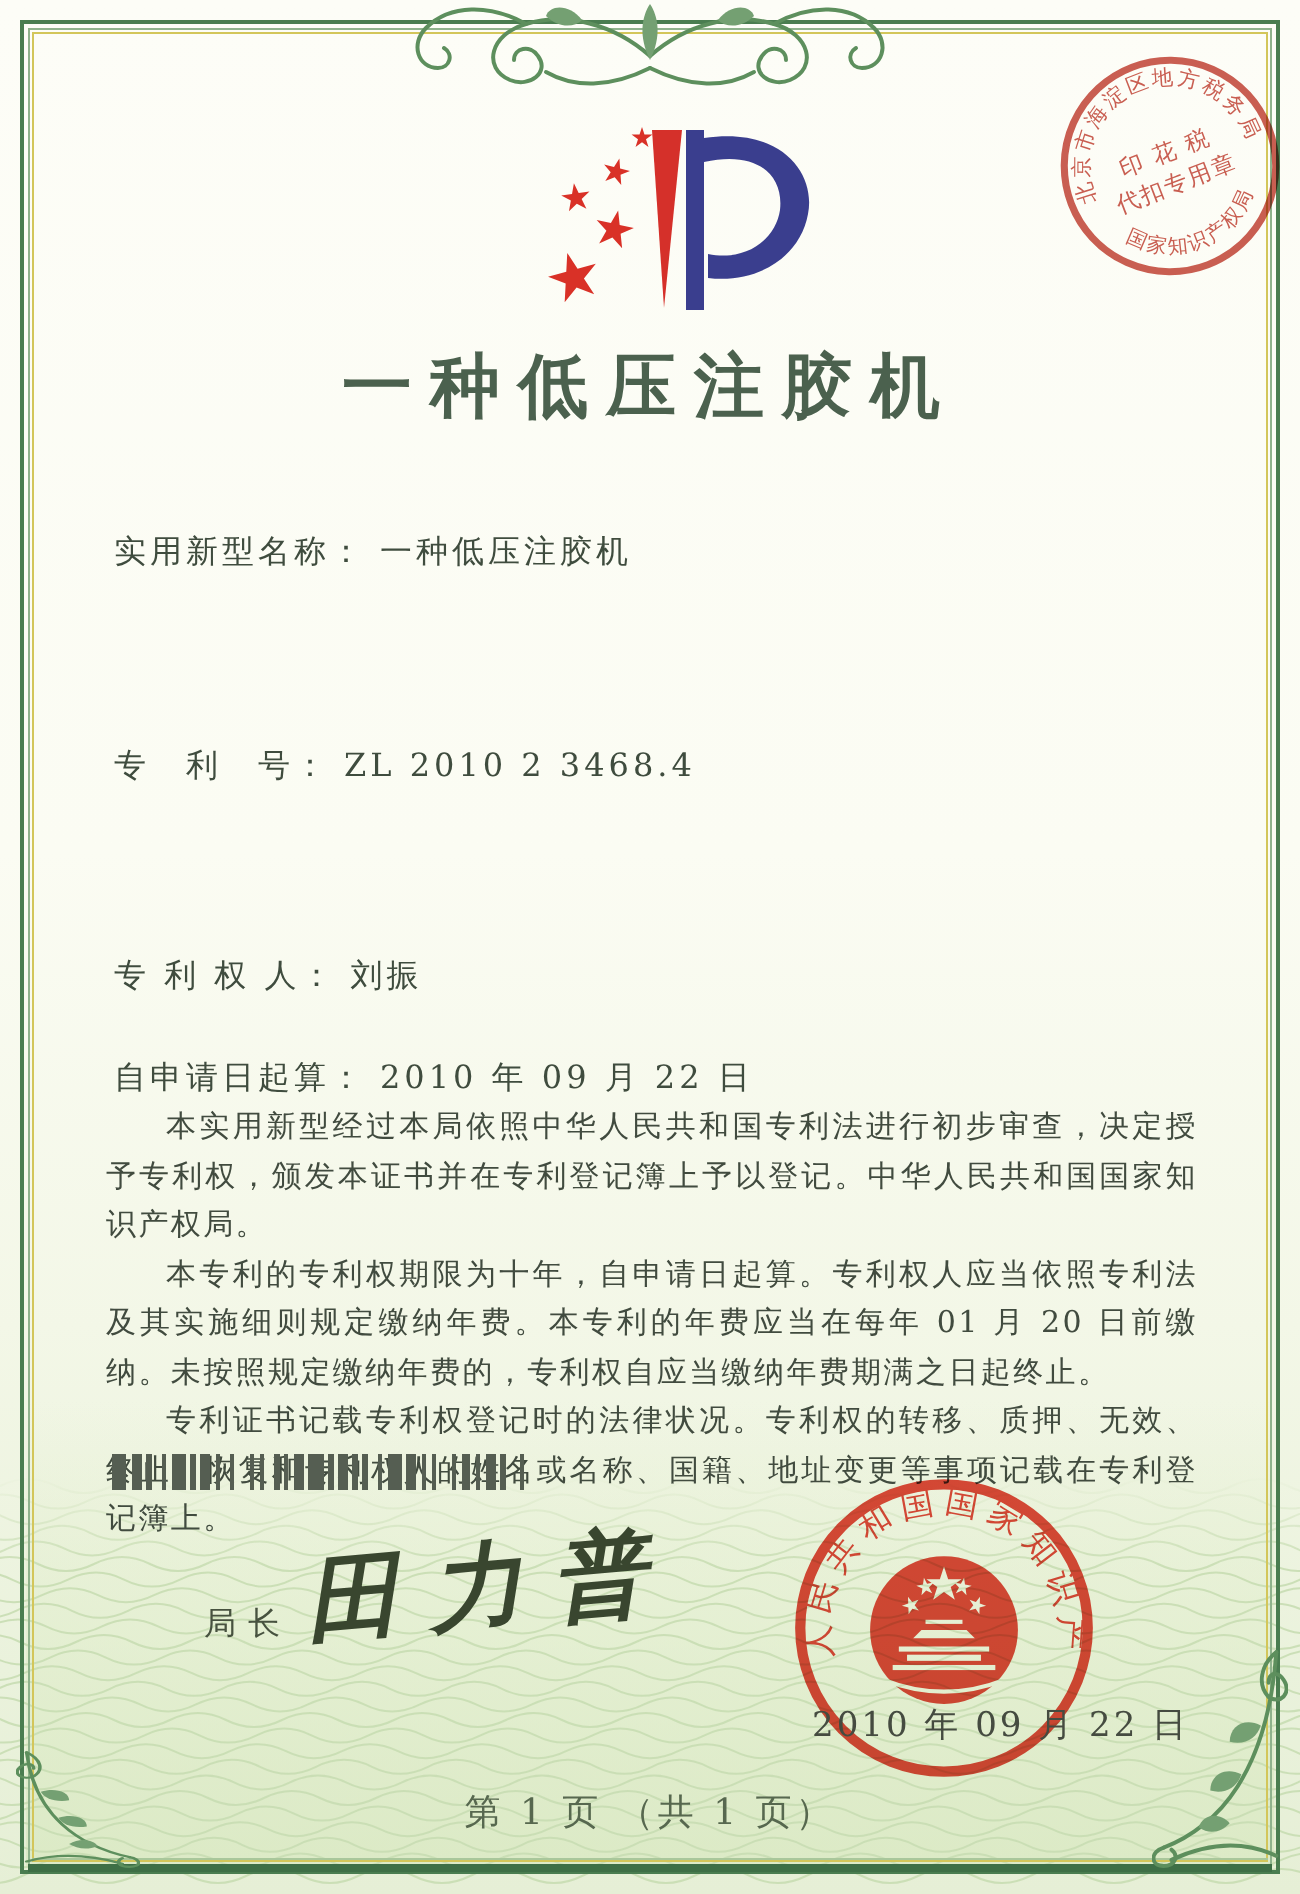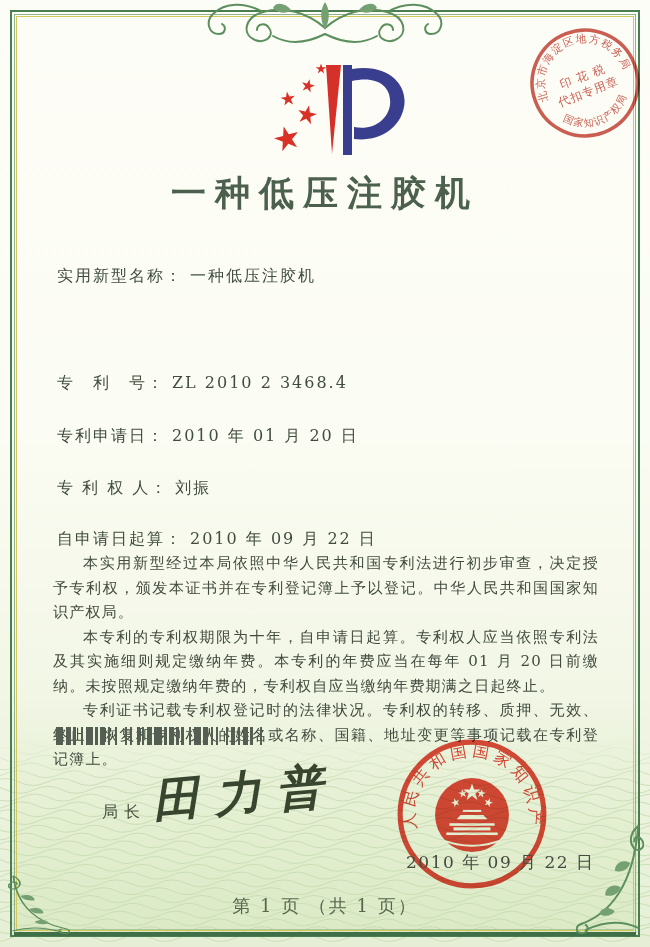--- a/index.html
+++ b/index.html
@@ -179,23 +179,20 @@
   
   <div class="title">一种低压注胶机</div>
 
   
   <div class="field" style="top:266px">
     <span class="flabel">实用新型名称：</span><span class="fvalue">一种低压注胶机</span>
   </div>
   <div class="field" style="top:373px">
     <span class="flabel">专　利　号：</span><span class="fvalue">ZL 2010 2 3468.4</span>
   </div>
-  <div class="field" style="top:426px">
-    <span class="flabel">专利申请日：</span><span class="fvalue">2010 年 01 月 20 日</span>
-  </div>
   <div class="field" style="top:478px">
     <span class="flabel">专 利 权 人：</span><span class="fvalue">刘振</span>
   </div>
   <div class="field" style="top:529px">
     <span class="flabel">自申请日起算：</span><span class="fvalue">2010 年 09 月 22 日</span>
   </div>
 
   
   <div class="bodytext">
     <p>本实用新型经过本局依照中华人民共和国专利法进行初步审查，决定授予专利权，颁发本证书并在专利登记簿上予以登记。中华人民共和国国家知识产权局。</p>

